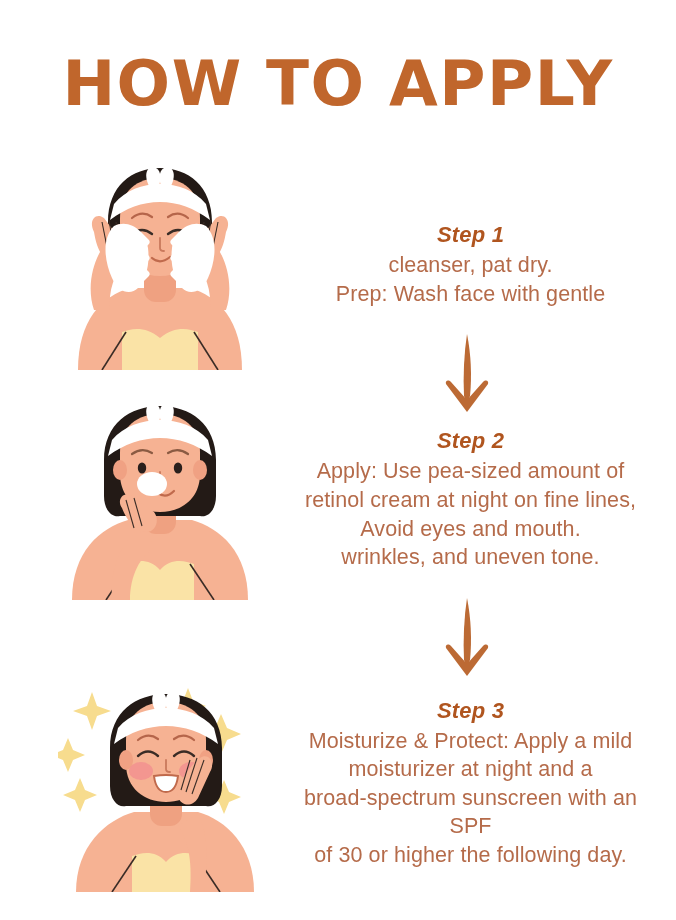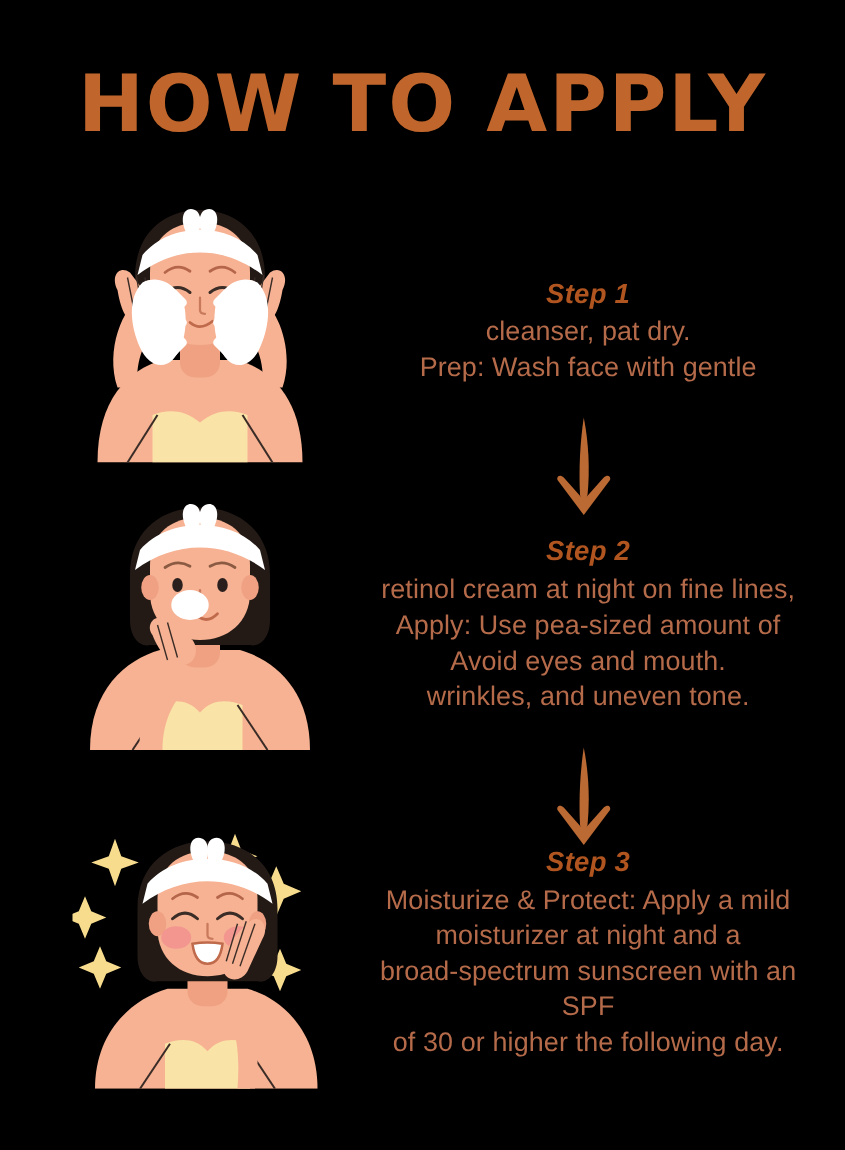--- a/index.html
+++ b/index.html
@@ -11,21 +11,21 @@
     height: 920px;
     background: #FDF0E2;
     font-family: "Liberation Sans", sans-serif;
     overflow: hidden;
     position: relative;
   }
   .poster {
     position: relative;
     width: 676px;
     height: 920px;
-    background: #000000;
+    background: #ffffff;
     overflow: hidden;
   }
 
   
   .title {
     position: absolute;
     top: 52px;
     left: 0;
     width: 676px;
     text-align: center;
@@ -40,21 +40,21 @@
   
   .step-row {
     position: absolute;
     left: 0;
     width: 676px;
     display: flex;
     align-items: center;
   }
   #step-row-1 { top: 160px; height: 210px; }
   #step-row-2 { top: 400px; height: 200px; }
-  #step-row-3 { top: 655px; height: 215px; }
+  #step-row-3 { top: 676px; height: 215px; }
 
   .art-cell {
     width: 290px;
     flex: 0 0 290px;
     height: 100%;
     position: relative;
   }
   .text-cell {
     flex: 1 1 auto;
     padding-right: 25px;
@@ -210,22 +210,22 @@
         <path d="M66 100 L74 128" stroke="#3A2C26" stroke-width="1.1" fill="none"></path>
         <path d="M74 98 L82 126" stroke="#3A2C26" stroke-width="1.1" fill="none"></path>
 
         <ellipse cx="92" cy="84" rx="15" ry="12" fill="#FFFFFF"></ellipse>
       </svg>
     </div>
 
     <div class="text-cell">
       <div class="step-label">Step 2</div>
       <div class="step-body">
+        <div>Apply: Use pea-sized amount of</div>
         <div>retinol cream at night on fine lines,</div>
-        <div>Apply: Use pea-sized amount of</div>
         <div>Avoid eyes and mouth.</div>
         <div>wrinkles, and uneven tone.</div>
       </div>
     </div>
   </div>
 
   <svg class="arrow" id="arrow-2" viewBox="0 0 90 90">
     <path d="M45 2 C49 22 50 44 48 64 L45 72 L42 64 C41 44 42 22 45 2 Z" fill="#BC6A34"></path>
     <path d="M45 80 L24 52 C23 49 26 47 29 50 L45 68 L61 50 C64 47 67 49 66 52 Z" fill="#BC6A34"></path>
   </svg>

